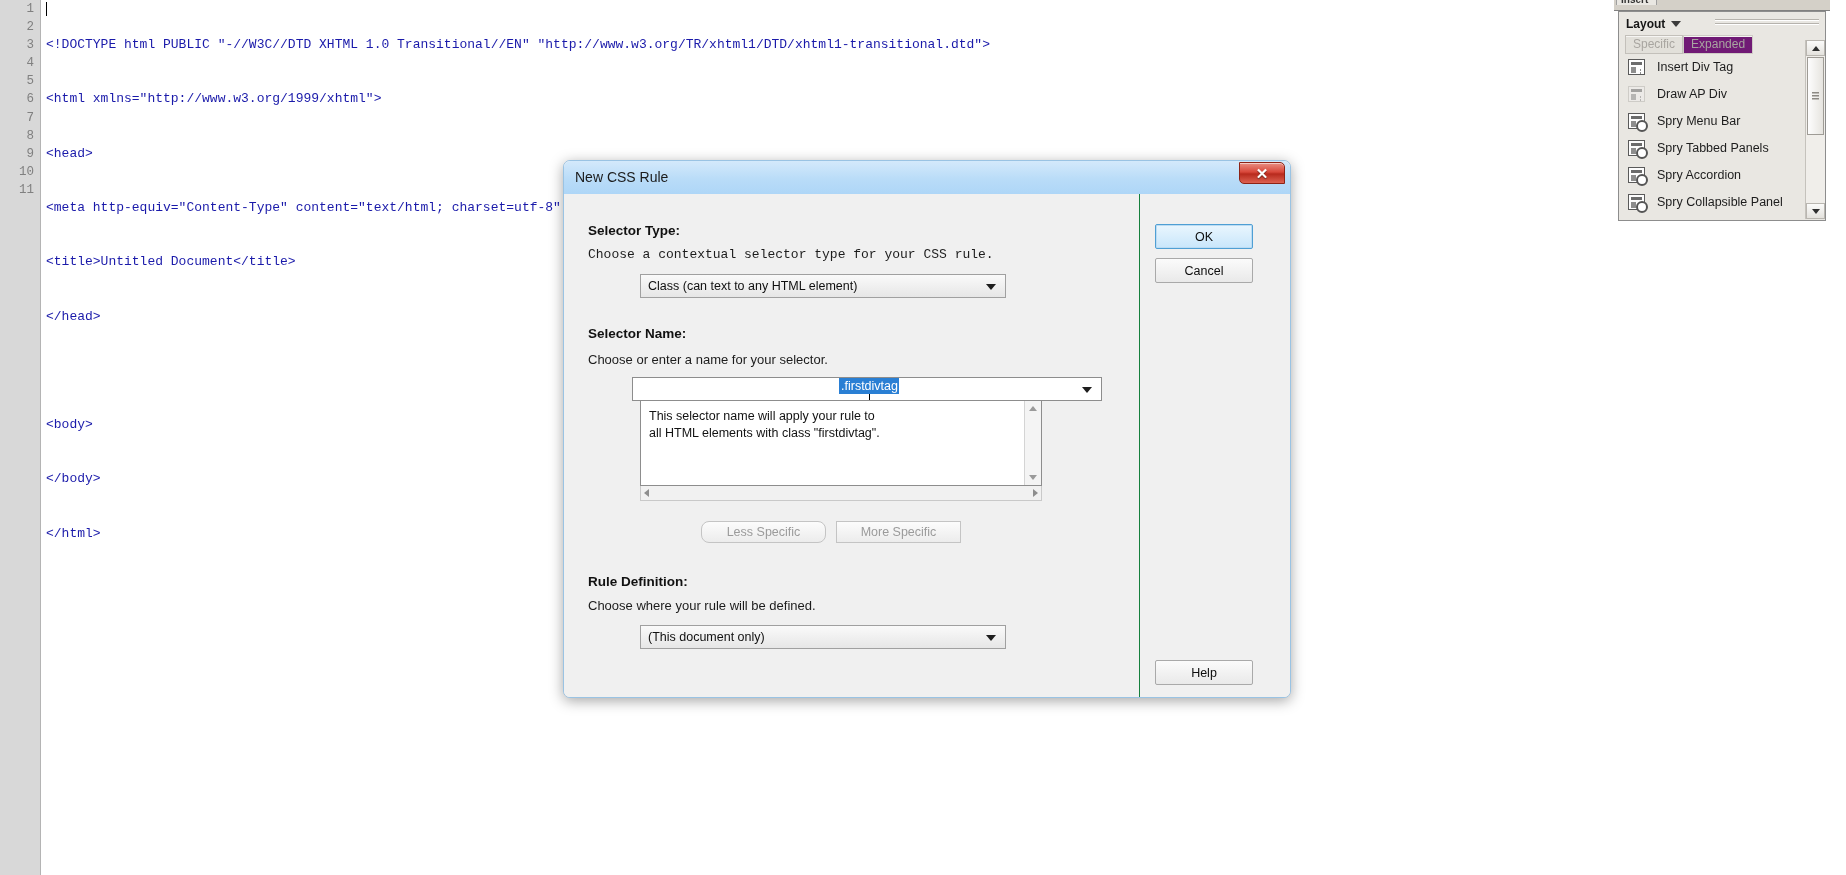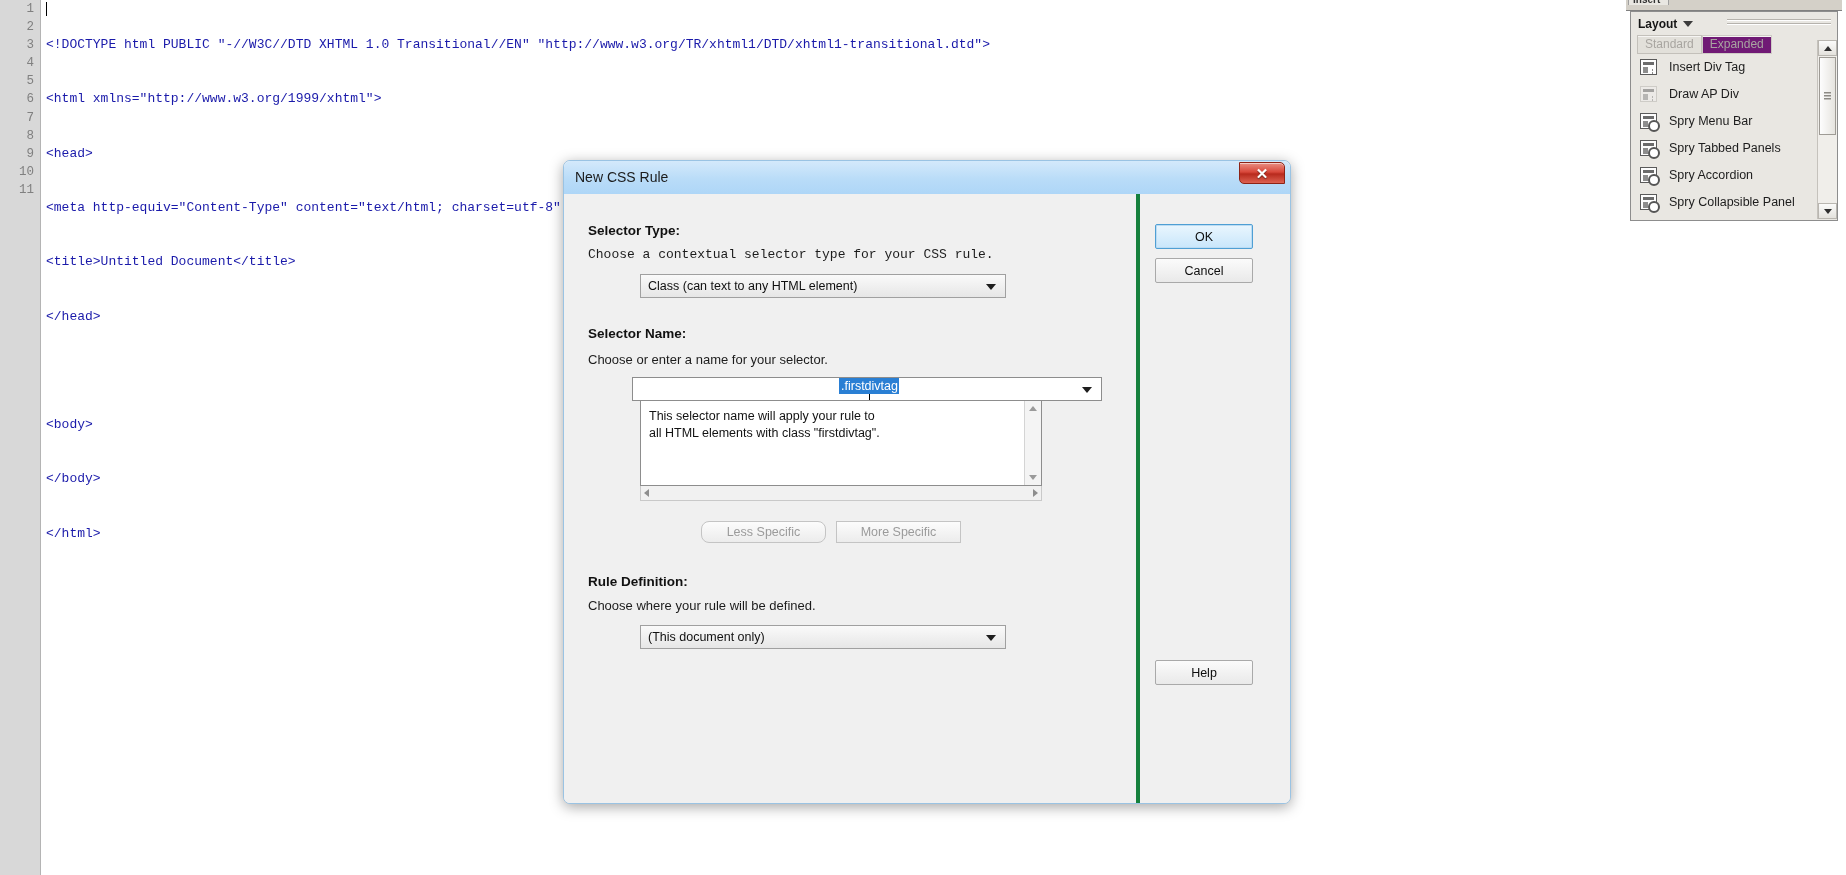--- a/index.html
+++ b/index.html
@@ -65,21 +65,21 @@
     left: 46px;
     top: 2px;
     width: 1px;
     height: 14px;
     background: #000;
   }
 
   
   #right-dock {
     position: absolute;
-    right: 4px; top: 0;
+    right: 16px; top: 0;
     width: 216px;
     height: 875px;
     background: #ffffff;
   }
   #insert-tabbar {
     position: relative;
     height: 10px;
     background: #d4d0c8;
     border-bottom: 1px solid #808080;
   }
@@ -247,21 +247,21 @@
       linear-gradient(#8d8a84 0 0) 0 6px/100% 1.5px no-repeat;
   }
   #sb-bottom { position:absolute; left:0; right:0; bottom:0; }
 
   
   #dialog {
     position: absolute;
     left: 563px;
     top: 160px;
     width: 728px;
-    height: 644px;
+    height: 538px;
     background: #f0f0f0;
     border: 1px solid #9ac3e3;
     border-radius: 7px;
     box-shadow: 0 0 0 1px rgba(255,255,255,.75) inset, 0 3px 14px rgba(0,0,0,.35);
     box-sizing: border-box;
     overflow: hidden;
   }
   #dlg-titlebar {
     height: 33px;
     background: linear-gradient(#d4e9fb, #b9dcf8 55%, #aed6f7);
@@ -303,21 +303,21 @@
     position: absolute;
     left: 0; top: 0;
     width: 578px;
     bottom: 0;
   }
   #dlg-right {
     position: absolute;
     right: 0; top: 0;
     width: 150px;
     bottom: 0;
-    border-left: 4px solid #15803d;
+    border-left: 1px solid #15803d;
     margin-left: 38px;
   }
   .sec-title {
     font-size: 13.5px;
     font-weight: bold;
     color: #111;
   }
   .sec-desc {
     font-size: 13px;
     color: #1c1c1c;
@@ -475,21 +475,21 @@
   </div>
 
   <div id="panel-body">
     <div id="layout-header">
       <span class="lbl">Layout</span>
       <span class="chev"></span>
       <span class="rule-lines"></span>
     </div>
 
     <div id="seg-row">
-      <div class="seg-btn pressed">Standard</div>
+      <div class="seg-btn pressed">Specific</div>
       <div class="seg-btn">Expanded</div>
     </div>
 
     <div id="panel-list">
       <div class="panel-item">
         <span class="pi-icon">
             <span class="gbox"></span>
           </span>
         <span class="pi-label">Insert Div Tag</span>
       </div>

